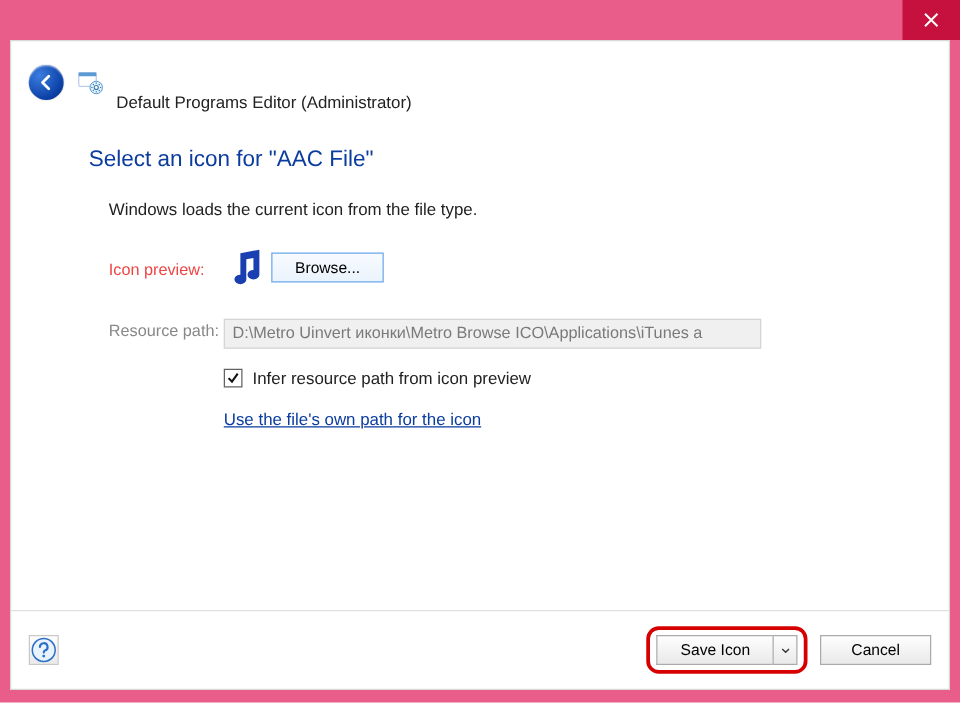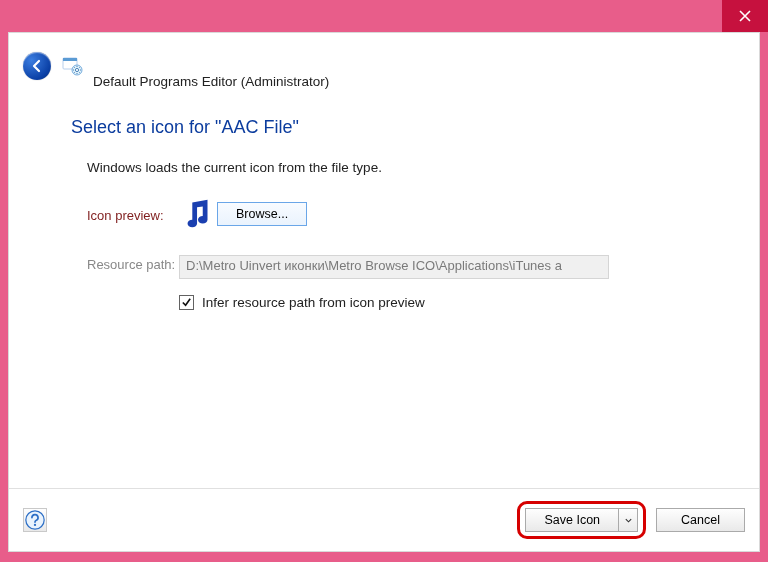--- a/index.html
+++ b/index.html
@@ -71,21 +71,21 @@
     margin: 6px 0 22px 12px;
   }
   .row {
     display: flex;
     align-items: flex-start;
     margin-bottom: 16px;
   }
   .label-col {
     width: 120px;
     font-size: 13px;
-    color: #7f1d1d;
+    color: #ef4444;
     padding-top: 2px;
     padding-left: 28px;
   }
   .label-col.muted { color: #888; }
   .val-col {
     flex: 1;
     font-size: 13px;
     color: #222;
   }
   .desc {
@@ -244,20 +244,26 @@
           <div class="checkbox">
             <svg viewBox="0 0 12 12">
               <path d="M2 6 L5 9 L10 2" stroke="#111" stroke-width="1.8" fill="none"></path>
             </svg>
           </div>
           <span>Infer resource path from icon preview</span>
         </div>
       </div>
     </div>
 
+    <div class="row" style="margin-top:18px;margin-bottom:10px;">
+      <div class="label-col"></div>
+      <div class="val-col">
+        <span class="link">Use the file's own path for the icon</span>
+      </div>
+    </div>
 
     <div class="row">
       <div class="label-col"></div>
     </div>
   </div>
 
   <div class="footer">
     <div class="help-btn">
       <svg viewBox="0 0 18 18">
         <circle cx="9" cy="9" r="7.5" fill="#e9f3fd" stroke="#2d6fc6" stroke-width="1"></circle>

